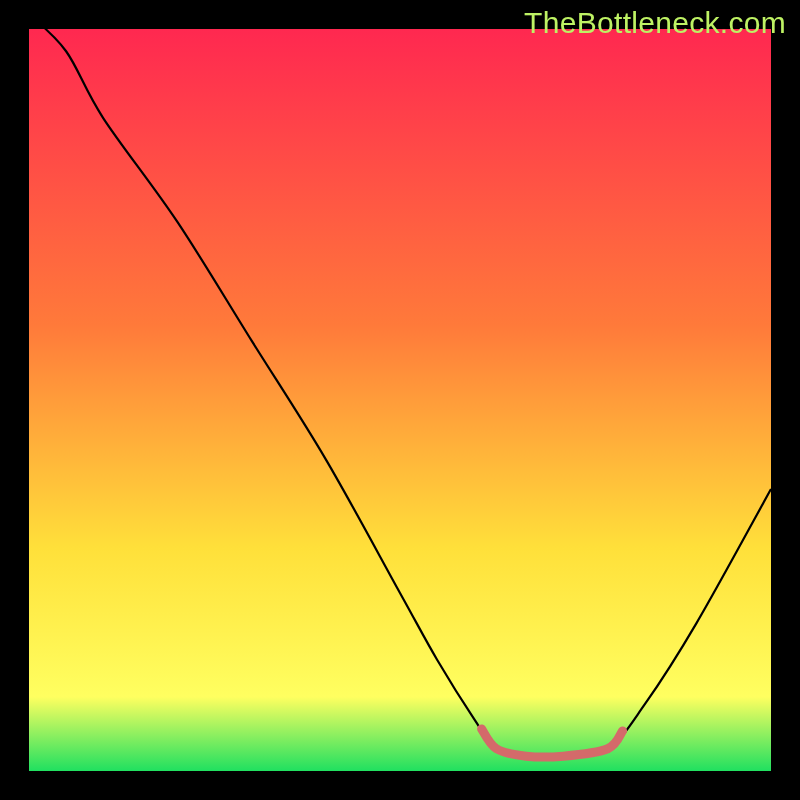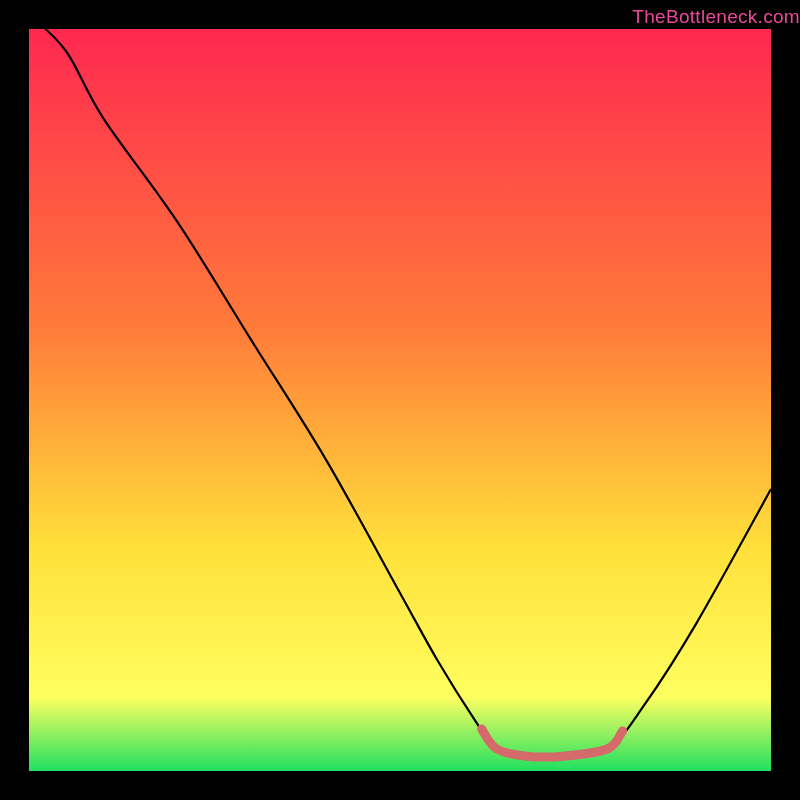--- a/index.html
+++ b/index.html
@@ -1,17 +1,17 @@
 <!DOCTYPE html>
 <html><head>
 <meta charset="utf-8">
 <style>
   * { margin: 0; padding: 0; box-sizing: border-box; }
   body { width: 800px; height: 800px; background: #000; position: relative; font-family: Arial, sans-serif; }
-  .watermark { position: absolute; top: 6px; right: 0; color: #ec4899; font-size: 19px; font-weight: 500; letter-spacing: 0.3px; z-index: 10; }
+  .watermark { position: absolute; top: 6px; right: 14px; color: #bef264; font-size: 30px; font-weight: 500; letter-spacing: 0.3px; z-index: 10; }
   .chart-area { position: absolute; left: 29px; top: 29px; width: 742px; height: 742px; overflow: visible; }
   .gradient { position: absolute; inset: 0; }
   svg.curve { position: absolute; inset: 0; width: 742px; height: 742px; overflow: visible; }
 </style>
 </head>
 <body>
 
 <div class="watermark">TheBottleneck.com</div>
 
 <div class="chart-area">

